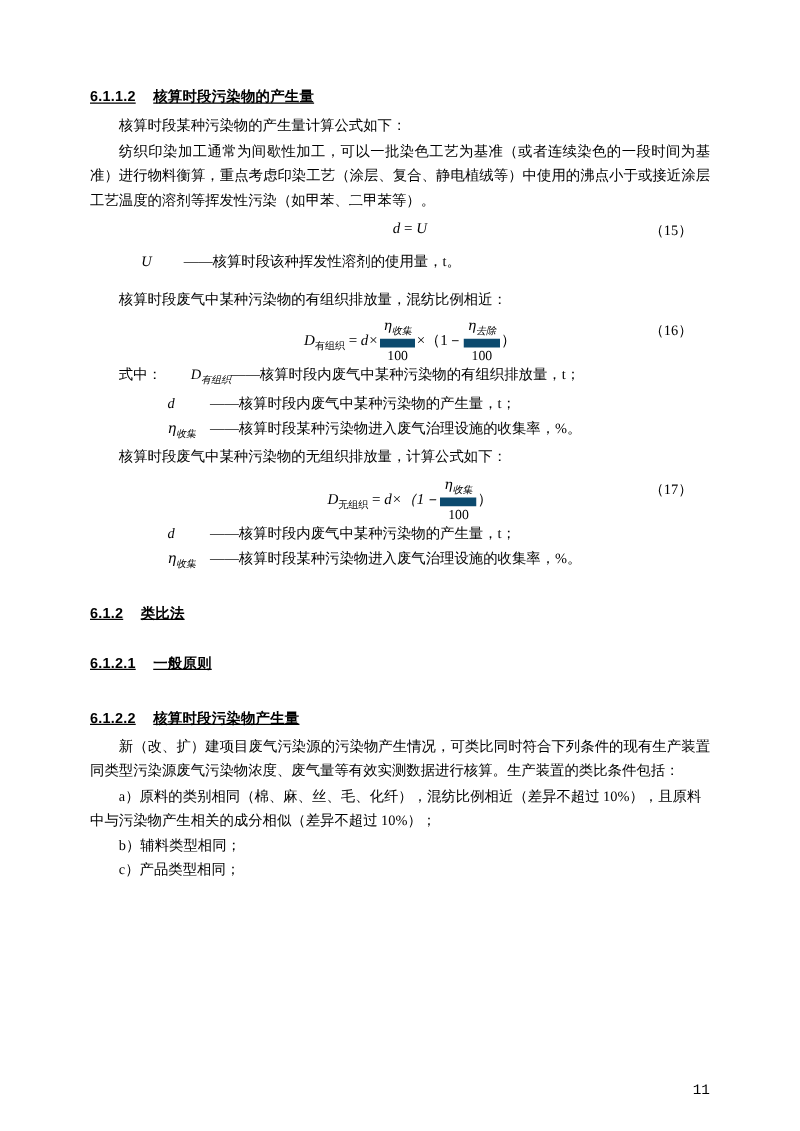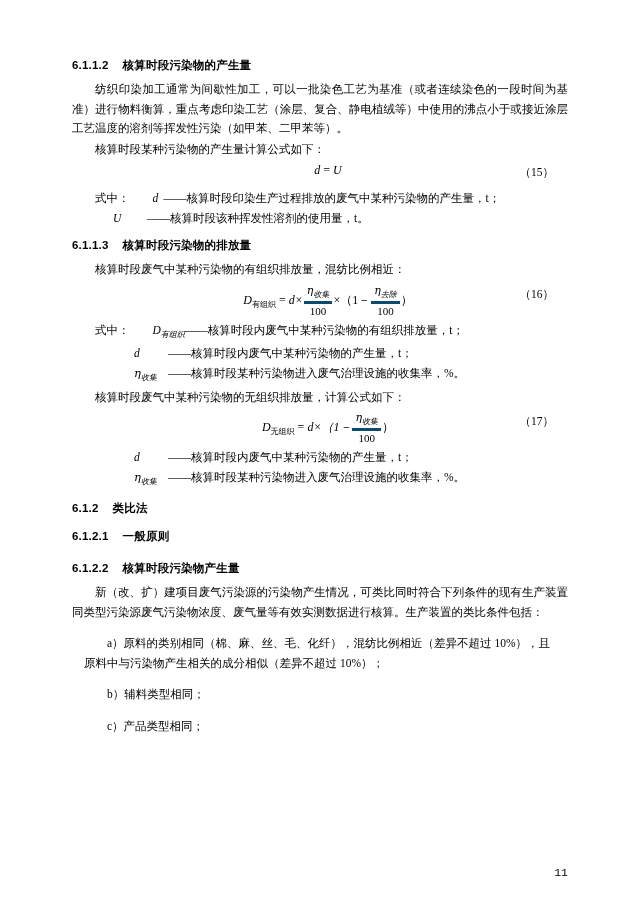--- a/index.html
+++ b/index.html
@@ -17,22 +17,23 @@
   .page {
     position: relative;
     width: 640px;
     height: 905px;
     box-sizing: border-box;
     padding: 58px 72px 40px 72px;
   }
   .heading {
     font-size: 11.5px;
     font-weight: bold;
-    margin: 0 0 7px 0;
+    margin: 12px 0 7px 0;
     letter-spacing: 0.2px;
+    text-decoration: underline;
   }
   .heading .h-lbl {
     font-family: "Liberation Sans", sans-serif;
     font-weight: bold;
   }
   .heading .h-gap {
     display: inline-block;
     width: 14px;
   }
   p.body {
@@ -77,21 +78,21 @@
   }
   .frac {
     display: inline-block;
     vertical-align: middle;
     text-align: center;
     line-height: 1.12;
     margin: 0 1px;
   }
   .frac .top {
     display: block;
-    border-bottom: 3px solid #0c4a6e;
+    border-bottom: 7px solid #0c4a6e;
     padding: 0 3px 1px 3px;
     font-size: 11px;
   }
   .frac .bot {
     display: block;
     padding: 1px 3px 0 3px;
     font-size: 11px;
   }
   .greek {
     font-style: italic;
@@ -133,58 +134,52 @@
     position: absolute;
     right: 72px;
     bottom: 26px;
     font-size: 11.5px;
     font-family: Liberation Mono, monospace;
   }
   .list-item {
     text-indent: 23px;
     font-size: 11.5px;
     line-height: 19.5px;
-    margin: 12px;
+    margin: 0;
   }
 </style>
 </head>
 <body>
 
 <div class="page">
 
   <div class="heading">
     <span class="h-lbl">6.1.1.2</span><span class="h-gap"></span><span>核算时段污染物的产生量</span>
   </div>
 
+  <p class="body indent">核算时段某种污染物的产生量计算公式如下：</p>
   <p class="body indent">纺织印染加工通常为间歇性加工，可以一批染色工艺为基准（或者连续染色的一段时间为基准）进行物料衡算，重点考虑印染工艺（涂层、复合、静电植绒等）中使用的沸点小于或接近涂层工艺温度的溶剂等挥发性污染（如甲苯、二甲苯等）。</p>
-  <p class="body indent">核算时段某种污染物的产生量计算公式如下：</p>
 
   <div class="formula-row">
     <div class="formula-center">
       <span class="ital">d</span>
       <span>=</span>
       <span class="ital">U</span>
     </div>
     <div class="formula-num">（15）</div>
   </div>
 
   <div class="deflist">
-    <div class="def-line def-first">
-      <span>式中：</span><span class="ital term">d</span><span>——</span><span>核算时段印染生产过程排放的废气中某种污染物的产生量，t；</span>
-    </div>
     <div class="def-line def-hang">
       <span class="ital term">U</span><span>——</span><span>核算时段该种挥发性溶剂的使用量，t。</span>
     </div>
   </div>
 
   <div class="sec-gap"></div>
 
-  <div class="heading">
-    <span class="h-lbl">6.1.1.3</span><span class="h-gap"></span><span>核算时段污染物的排放量</span>
-  </div>
 
   <p class="body indent">核算时段废气中某种污染物的有组织排放量，混纺比例相近：</p>
 
   <div class="formula-row tall">
     <div class="formula-center">
       <span class="ital">D</span><span class="sub">有组织</span>
       <span>=</span>
       <span class="ital">d×</span><span class="frac"><span class="top greek"><span class="greek">η</span><span class="sub">收集</span></span><span class="bot">100</span></span><span>×（1－</span><span class="frac"><span class="top greek"><span class="greek">η</span><span class="sub">去除</span></span><span class="bot">100</span></span><span>）</span>
     </div>
     <div class="formula-num">（16）</div>

